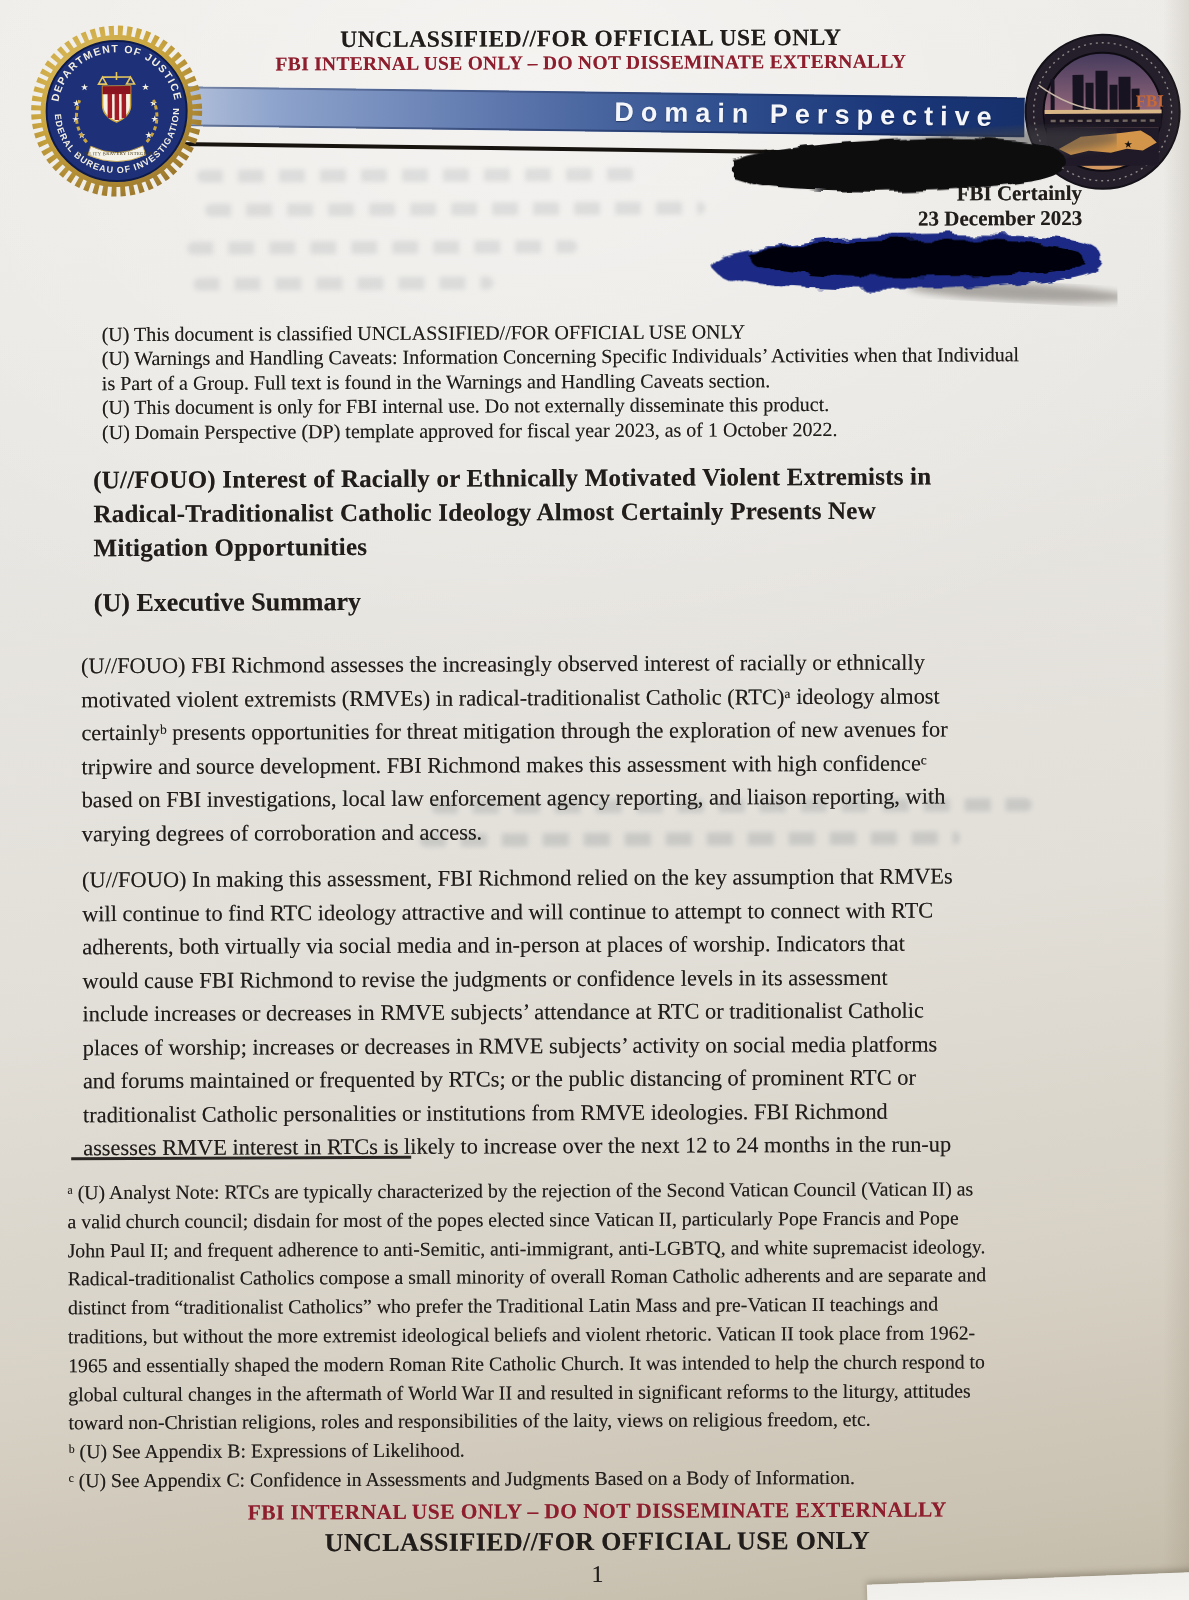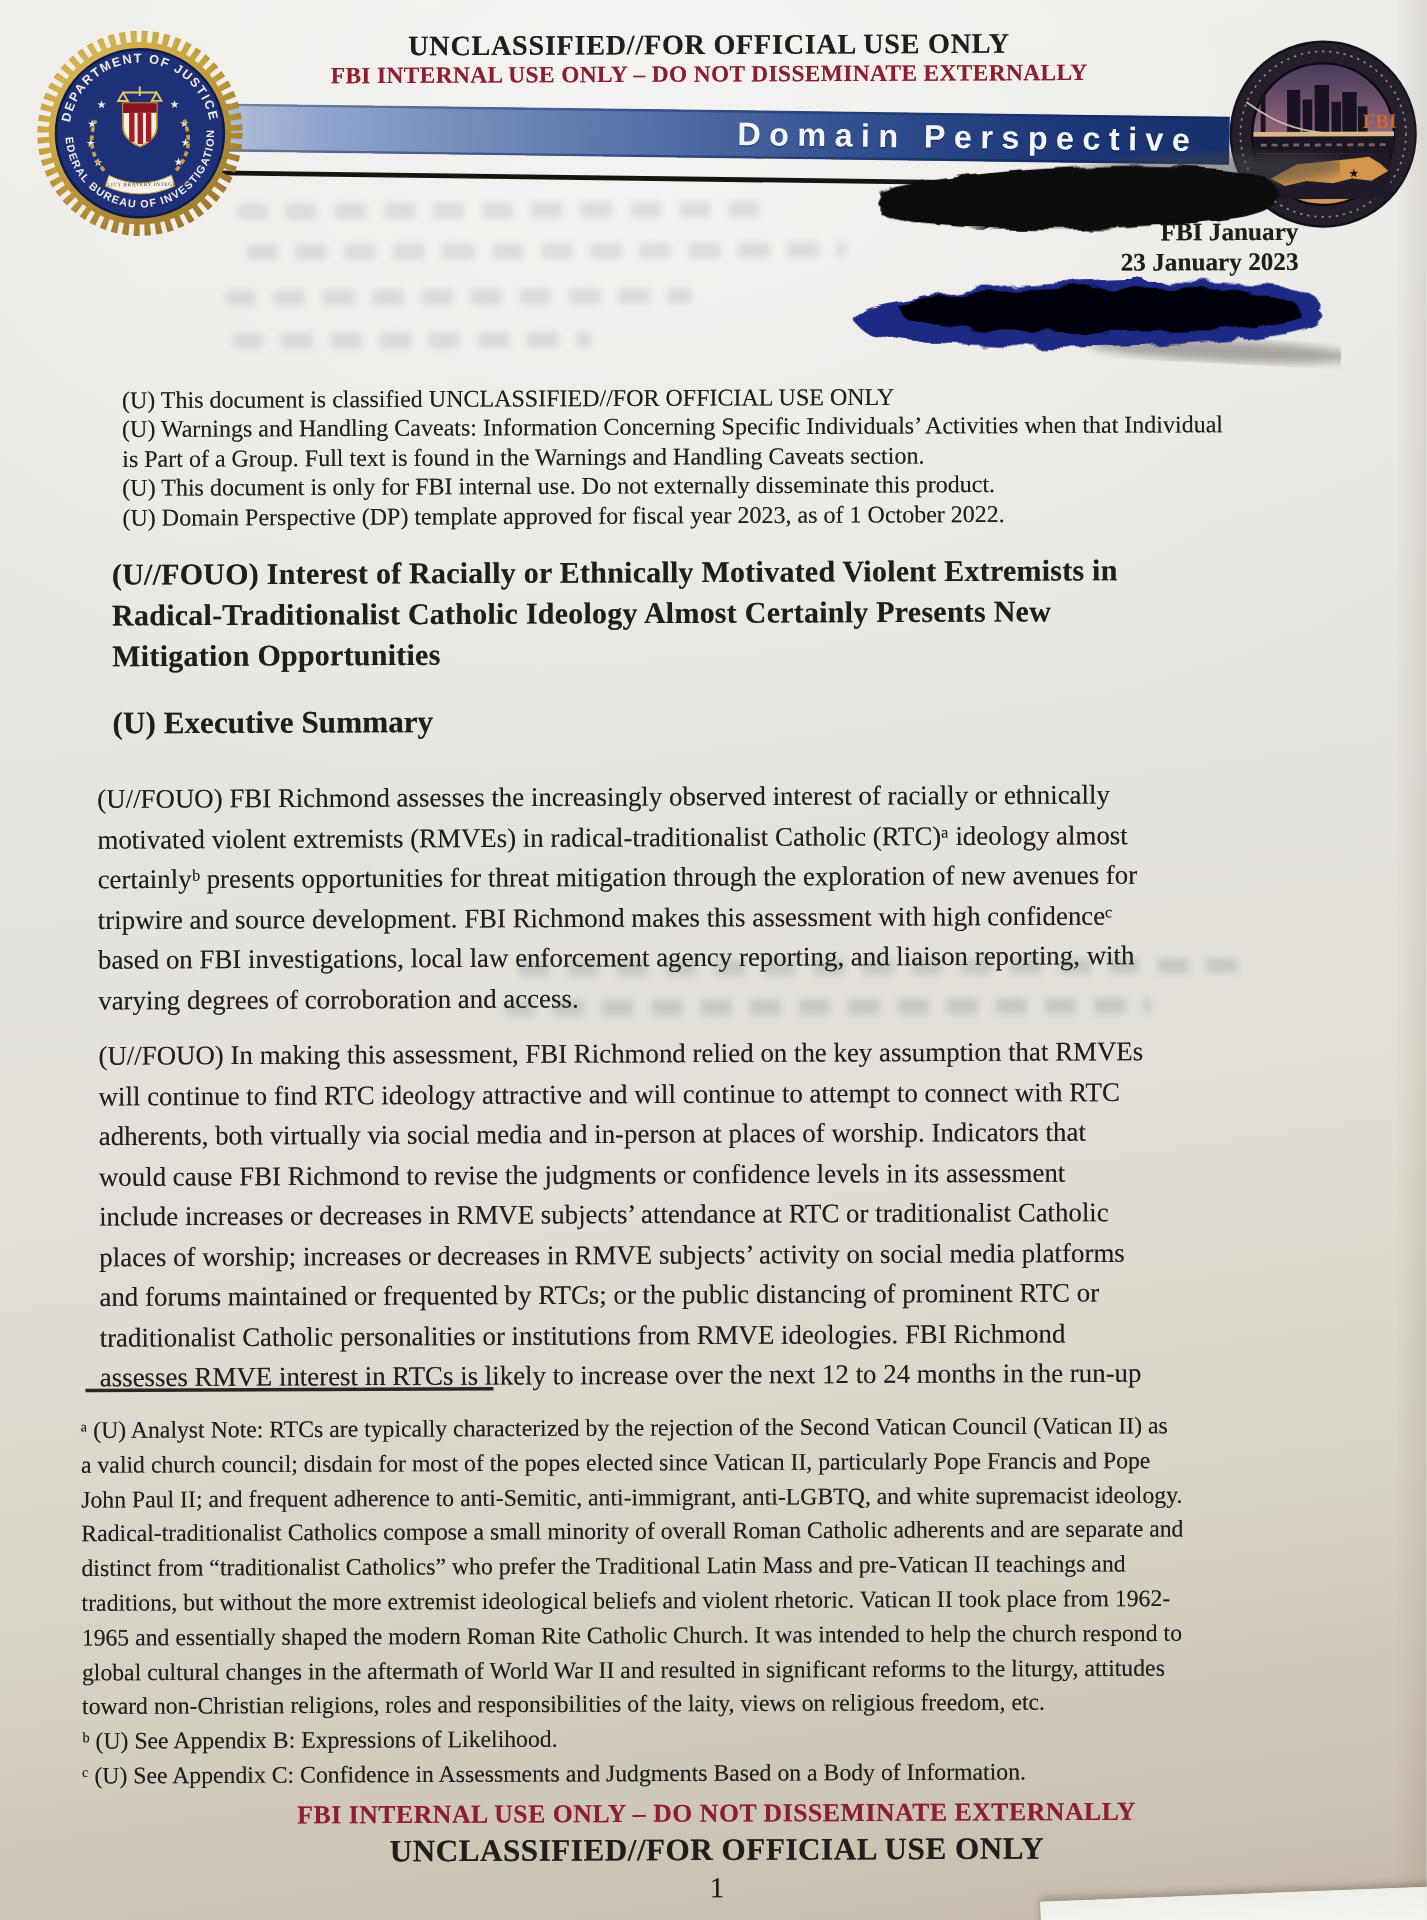--- a/index.html
+++ b/index.html
@@ -186,22 +186,22 @@
           </filter>
       </defs>
       <ellipse cx="300" cy="20" rx="125" ry="15" fill="#46464a" opacity="0.5" filter="url(#blurA)" transform="rotate(-3 300 20)"></ellipse>
       <g filter="url(#roughA)">
         <path d="M52 30 C40 32 36 40 42 50 C46 57 58 60 74 62 C150 70 260 68 330 58 C358 54 372 46 368 34 C364 24 344 18 310 16 C240 10 120 16 52 30 Z" fill="#0b0b0d"></path>
         <path d="M50 32 l-14 3 0 17 16 5 z" fill="#0b0b0d"></path>
       </g>
     </svg>
 
     <div class="abs office-block ink">
-      <div>FBI January</div>
-      <div>23 January 2023</div>
+      <div>FBI Certainly</div>
+      <div>23 December 2023</div>
     </div>
 
     <svg class="abs marker" style="left:690px;top:214px;" width="430" height="96" viewBox="0 0 430 96">
       <defs>
         <filter id="roughB" x="-10%" y="-30%" width="120%" height="160%">
           <feTurbulence type="fractalNoise" baseFrequency="0.04 0.1" numOctaves="2" result="n2"></feTurbulence>
           <feDisplacementMap in="SourceGraphic" in2="n2" scale="12"></feDisplacementMap>
         </filter>
         <filter id="blurB">
             <feGaussianBlur stdDeviation="3.5"></feGaussianBlur>

